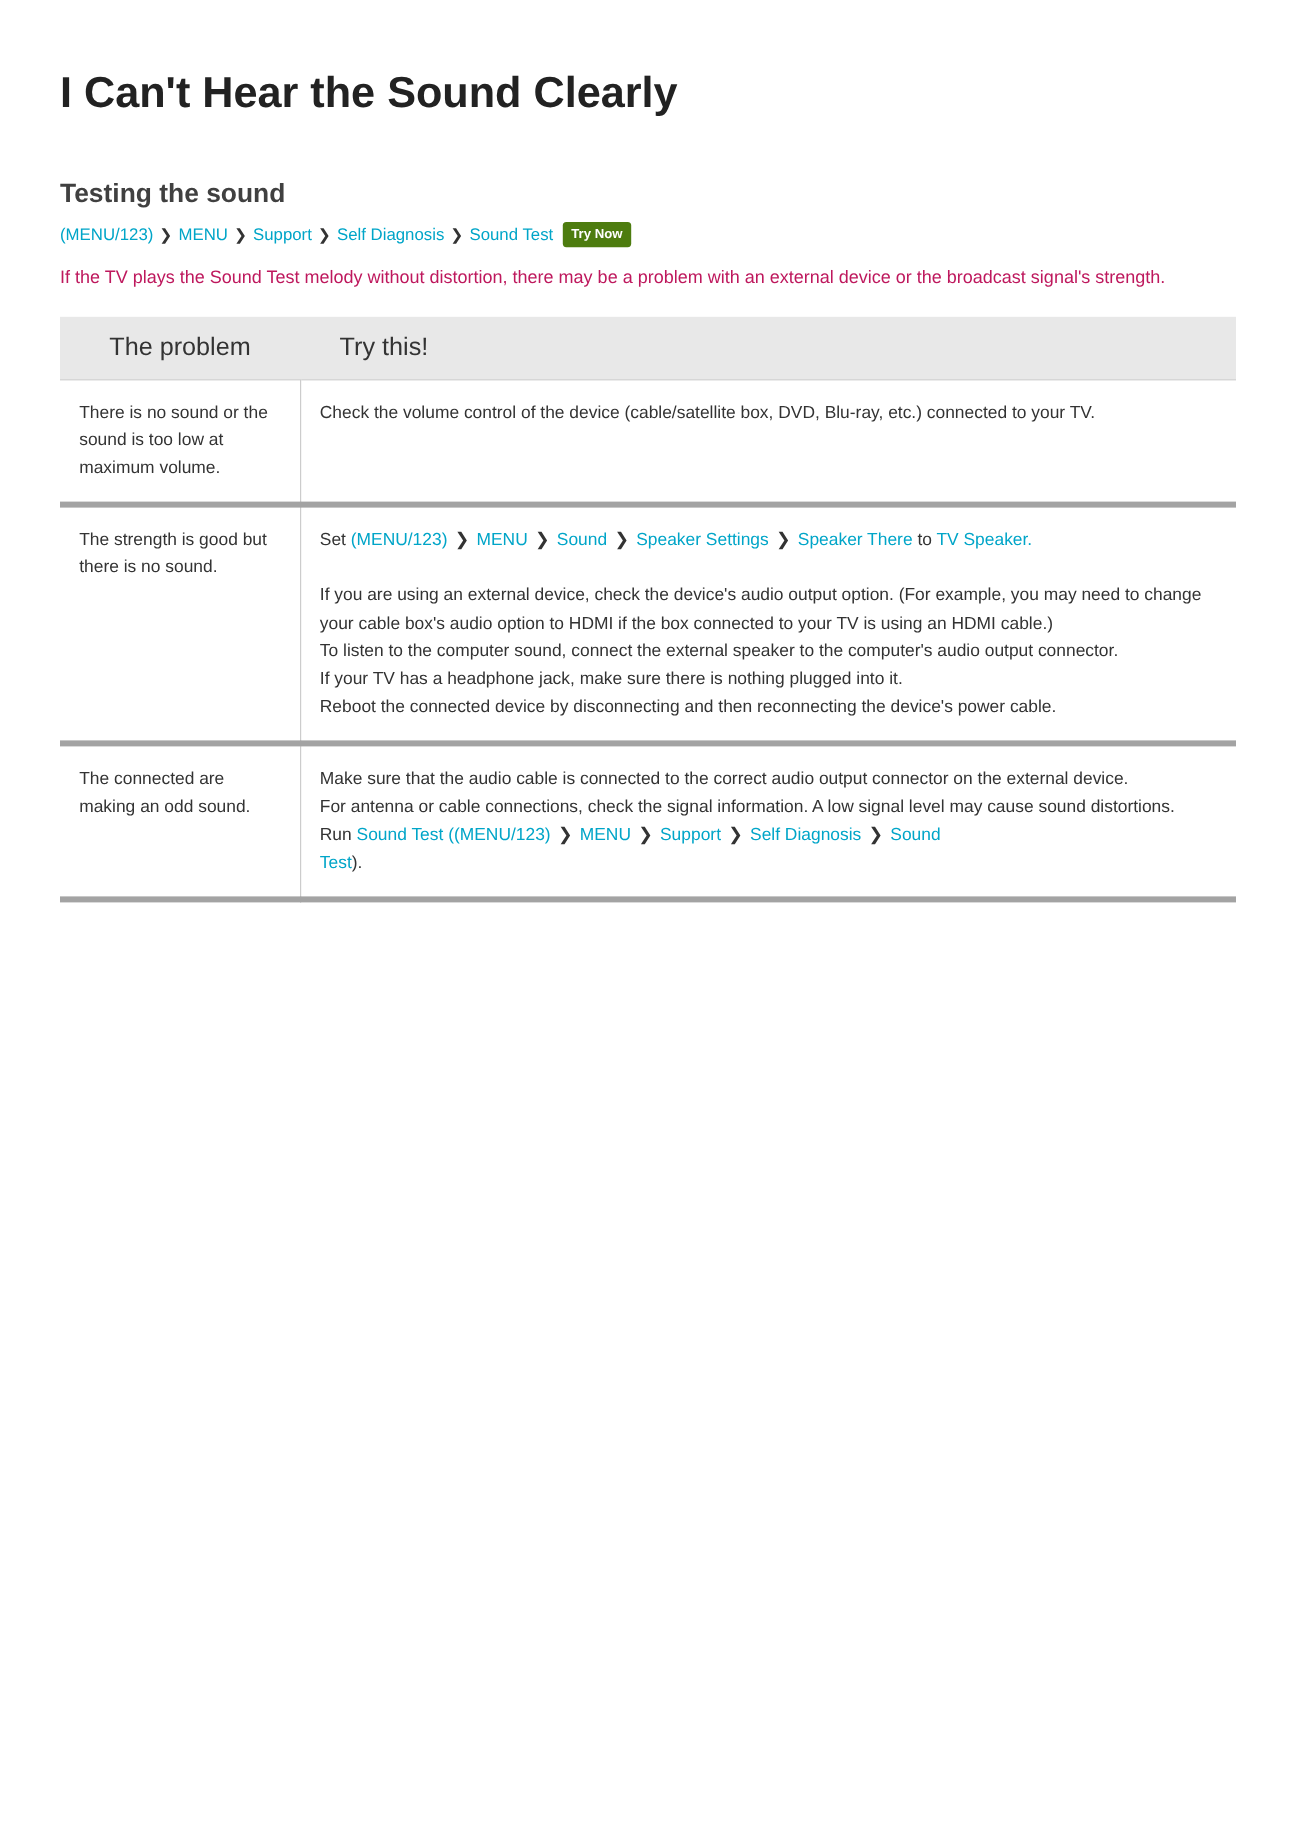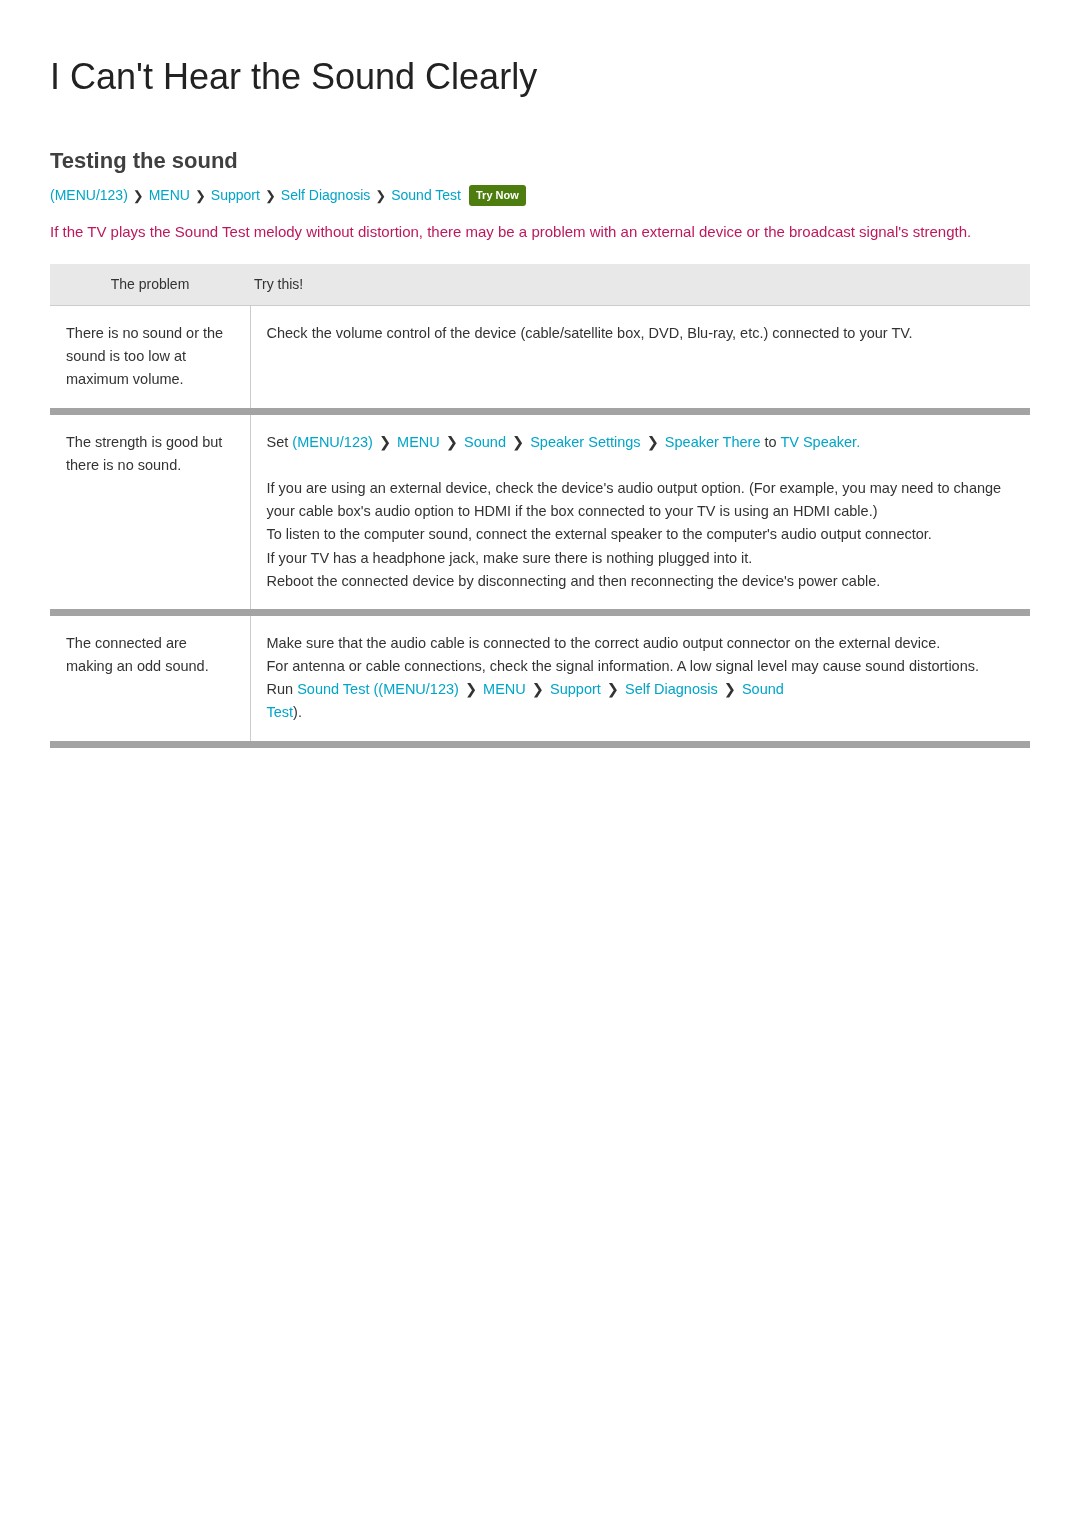--- a/index.html
+++ b/index.html
@@ -13,21 +13,21 @@
       font-size: 15px;
       color: #333;
       background: #fff;
       padding: 40px 50px;
       max-width: 1080px;
       line-height: 1.5;
     }
 
     .page-title {
       font-size: 36px;
-      font-weight: 400;
+      font-weight: 700;
       color: #222;
       margin-bottom: 40px;
       margin-top: 10px;
     }
 
     .section-title {
       font-size: 22px;
       font-weight: bold;
       color: #404040;
       margin-bottom: 8px;
@@ -77,38 +77,38 @@
       width: 100%;
       border-collapse: collapse;
       margin-top: 10px;
     }
 
     thead tr {
       background-color: #e8e8e8;
     }
 
     thead th {
-      padding: 10px 4px;
+      padding: 10px 33px;
       font-weight: normal;
-      font-size: 14px;
+      font-size: 21px;
       color: #333;
       text-align: left;
     }
 
     thead th:first-child {
       width: 200px;
       text-align: center;
     }
 
     thead th:last-child {
       text-align: left;
     }
 
     tbody tr {
-      border-bottom: 7px solid #a3a3a3;
+      border-bottom: 5px solid #a3a3a3;
     }
 
     tbody tr:first-child {
       border-top: 1px solid #ccc;
     }
 
     tbody td {
       padding: 16px;
       vertical-align: top;
       font-size: 14.5px;

